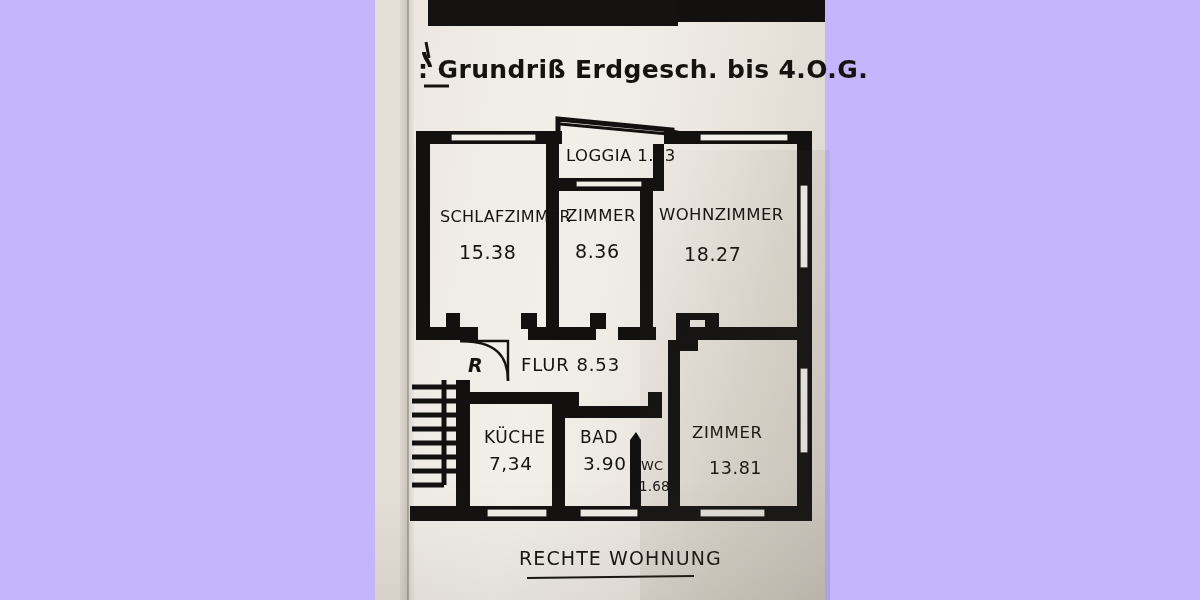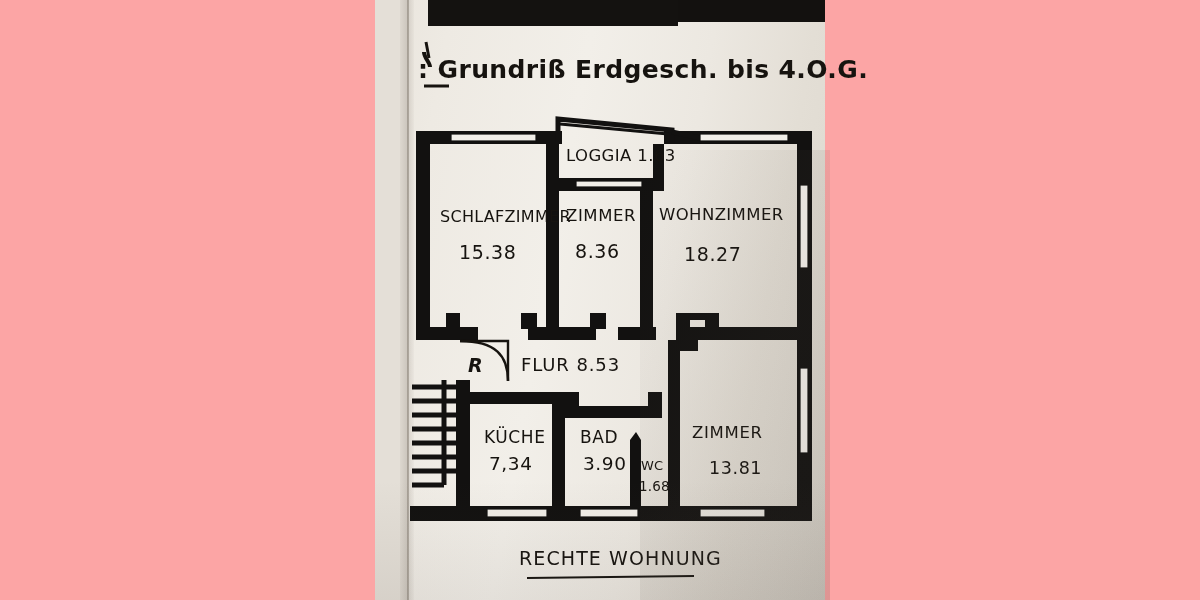--- a/index.html
+++ b/index.html
@@ -4,21 +4,21 @@
 <style>
   html, body {
     margin: 0;
     padding: 0;
     background: #ffffff;
   }
   #stage {
     position: relative;
     width: 1200px;
     height: 600px;
-    background: #fca5a5;
+    background: #c4b5fd;
     overflow: hidden;
     font-family: "DejaVu Sans", sans-serif;
   }
   
   .paper {
     position: absolute;
     left: 375px;
     top: 0px;
     width: 450px;
     height: 600px;

